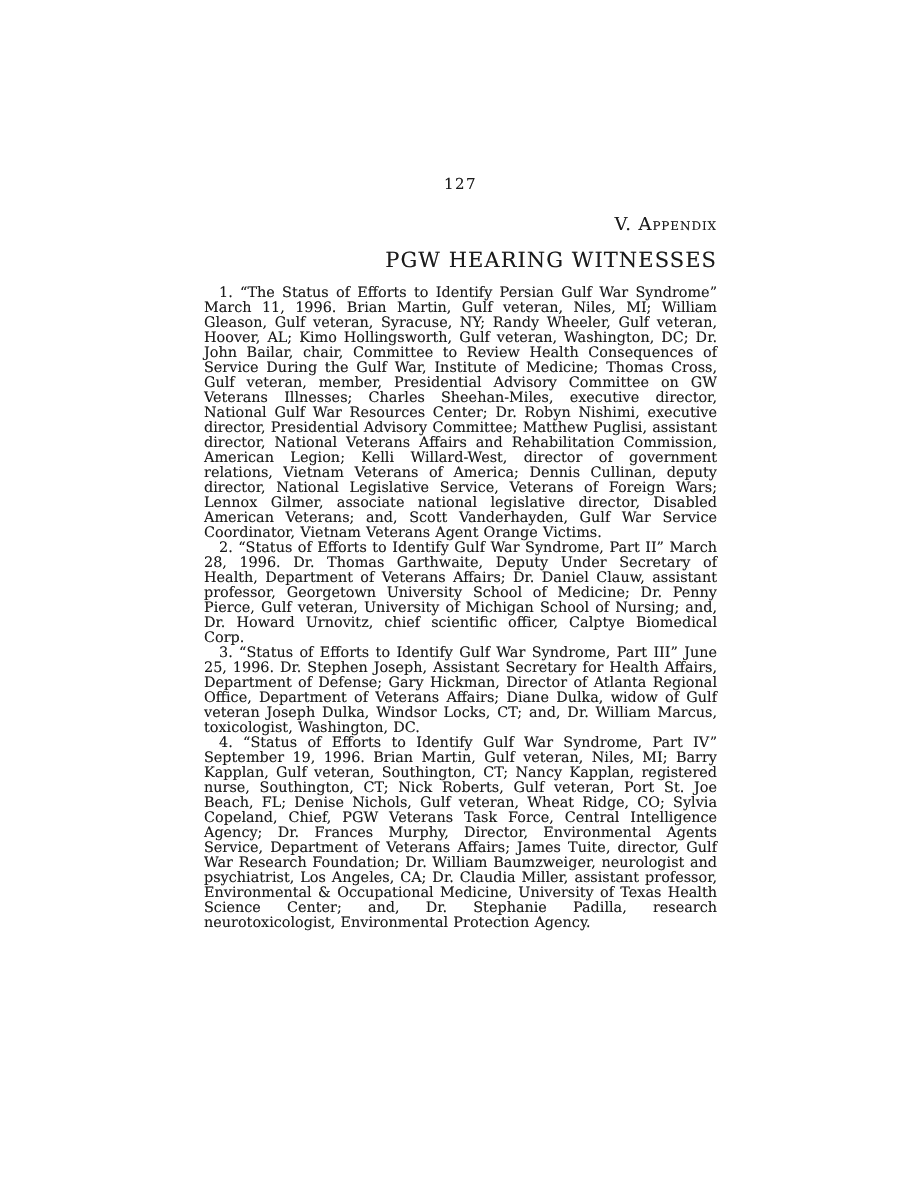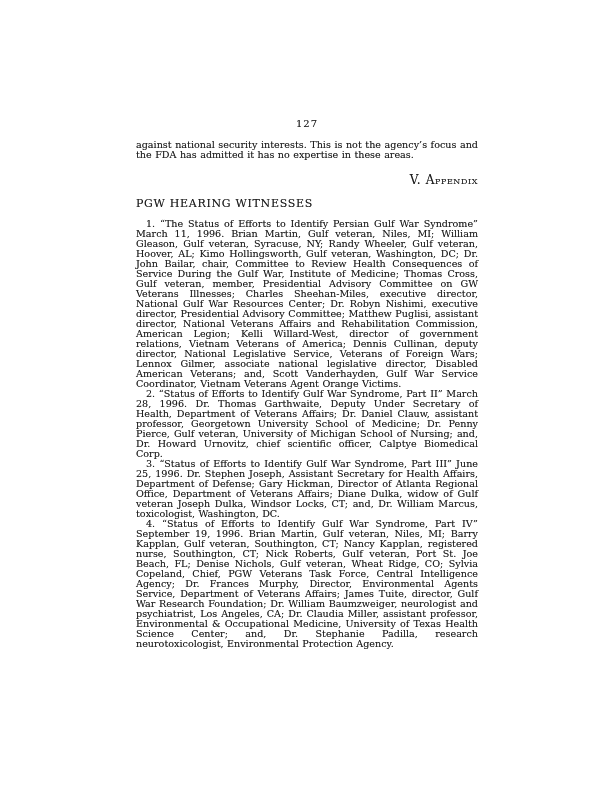--- a/index.html
+++ b/index.html
@@ -47,35 +47,34 @@
     margin: 13px 0 10px 0;
     font-size: 12px;
     font-weight: normal;
     font-variant: small-caps;
     letter-spacing: 0.6px;
     text-align: right;
     text-shadow: 0 0 0.4px rgba(0,0,0,0.4);
   }
   .witnesses-heading {
     margin: 0 0 9px 0;
-    font-size: 11px;
+    font-size: 14px;
     font-weight: normal;
     letter-spacing: 0.7px;
-    text-align: left;
+    text-align: right;
     text-shadow: 0 0 0.3px rgba(0,0,0,0.4);
   }
 </style>
 </head>
 <body>
 
 <div class="page">
   <div class="content">
     <div class="page-number">127</div>
 
-    <p class="para continued">against national security interests. This is not the agency’s focus and the FDA has admitted it has no expertise in these areas.</p>
 
 
     <h2 class="appendix-heading">V. Appendix</h2>
 
     <h3 class="witnesses-heading">PGW HEARING WITNESSES</h3>
 
     <p class="para">1. “The Status of Efforts to Identify Persian Gulf War Syndrome” March 11, 1996. Brian Martin, Gulf veteran, Niles, MI; William Gleason, Gulf veteran, Syracuse, NY; Randy Wheeler, Gulf veteran, Hoover, AL; Kimo Hollingsworth, Gulf veteran, Washington, DC; Dr. John Bailar, chair, Committee to Review Health Consequences of Service During the Gulf War, Institute of Medicine; Thomas Cross, Gulf veteran, member, Presidential Advisory Committee on GW Veterans Illnesses; Charles Sheehan-Miles, executive director, National Gulf War Resources Center; Dr. Robyn Nishimi, executive director, Presidential Advisory Committee; Matthew Puglisi, assist­ant director, National Veterans Affairs and Rehabilitation Commis­sion, American Legion; Kelli Willard-West, director of government relations, Vietnam Veterans of America; Dennis Cullinan, deputy director, National Legislative Service, Veterans of Foreign Wars; Lennox Gilmer, associate national legislative director, Disabled American Veterans; and, Scott Vanderhayden, Gulf War Service Coordinator, Vietnam Veterans Agent Orange Victims.</p>
 
     <p class="para">2. “Status of Efforts to Identify Gulf War Syndrome, Part II” March 28, 1996. Dr. Thomas Garthwaite, Deputy Under Secretary of Health, Department of Veterans Affairs; Dr. Daniel Clauw, as­sistant professor, Georgetown University School of Medicine; Dr. Penny Pierce, Gulf veteran, University of Michigan School of Nurs­ing; and, Dr. Howard Urnovitz, chief scientific officer, Calptye Bio­medical Corp.</p>
 

